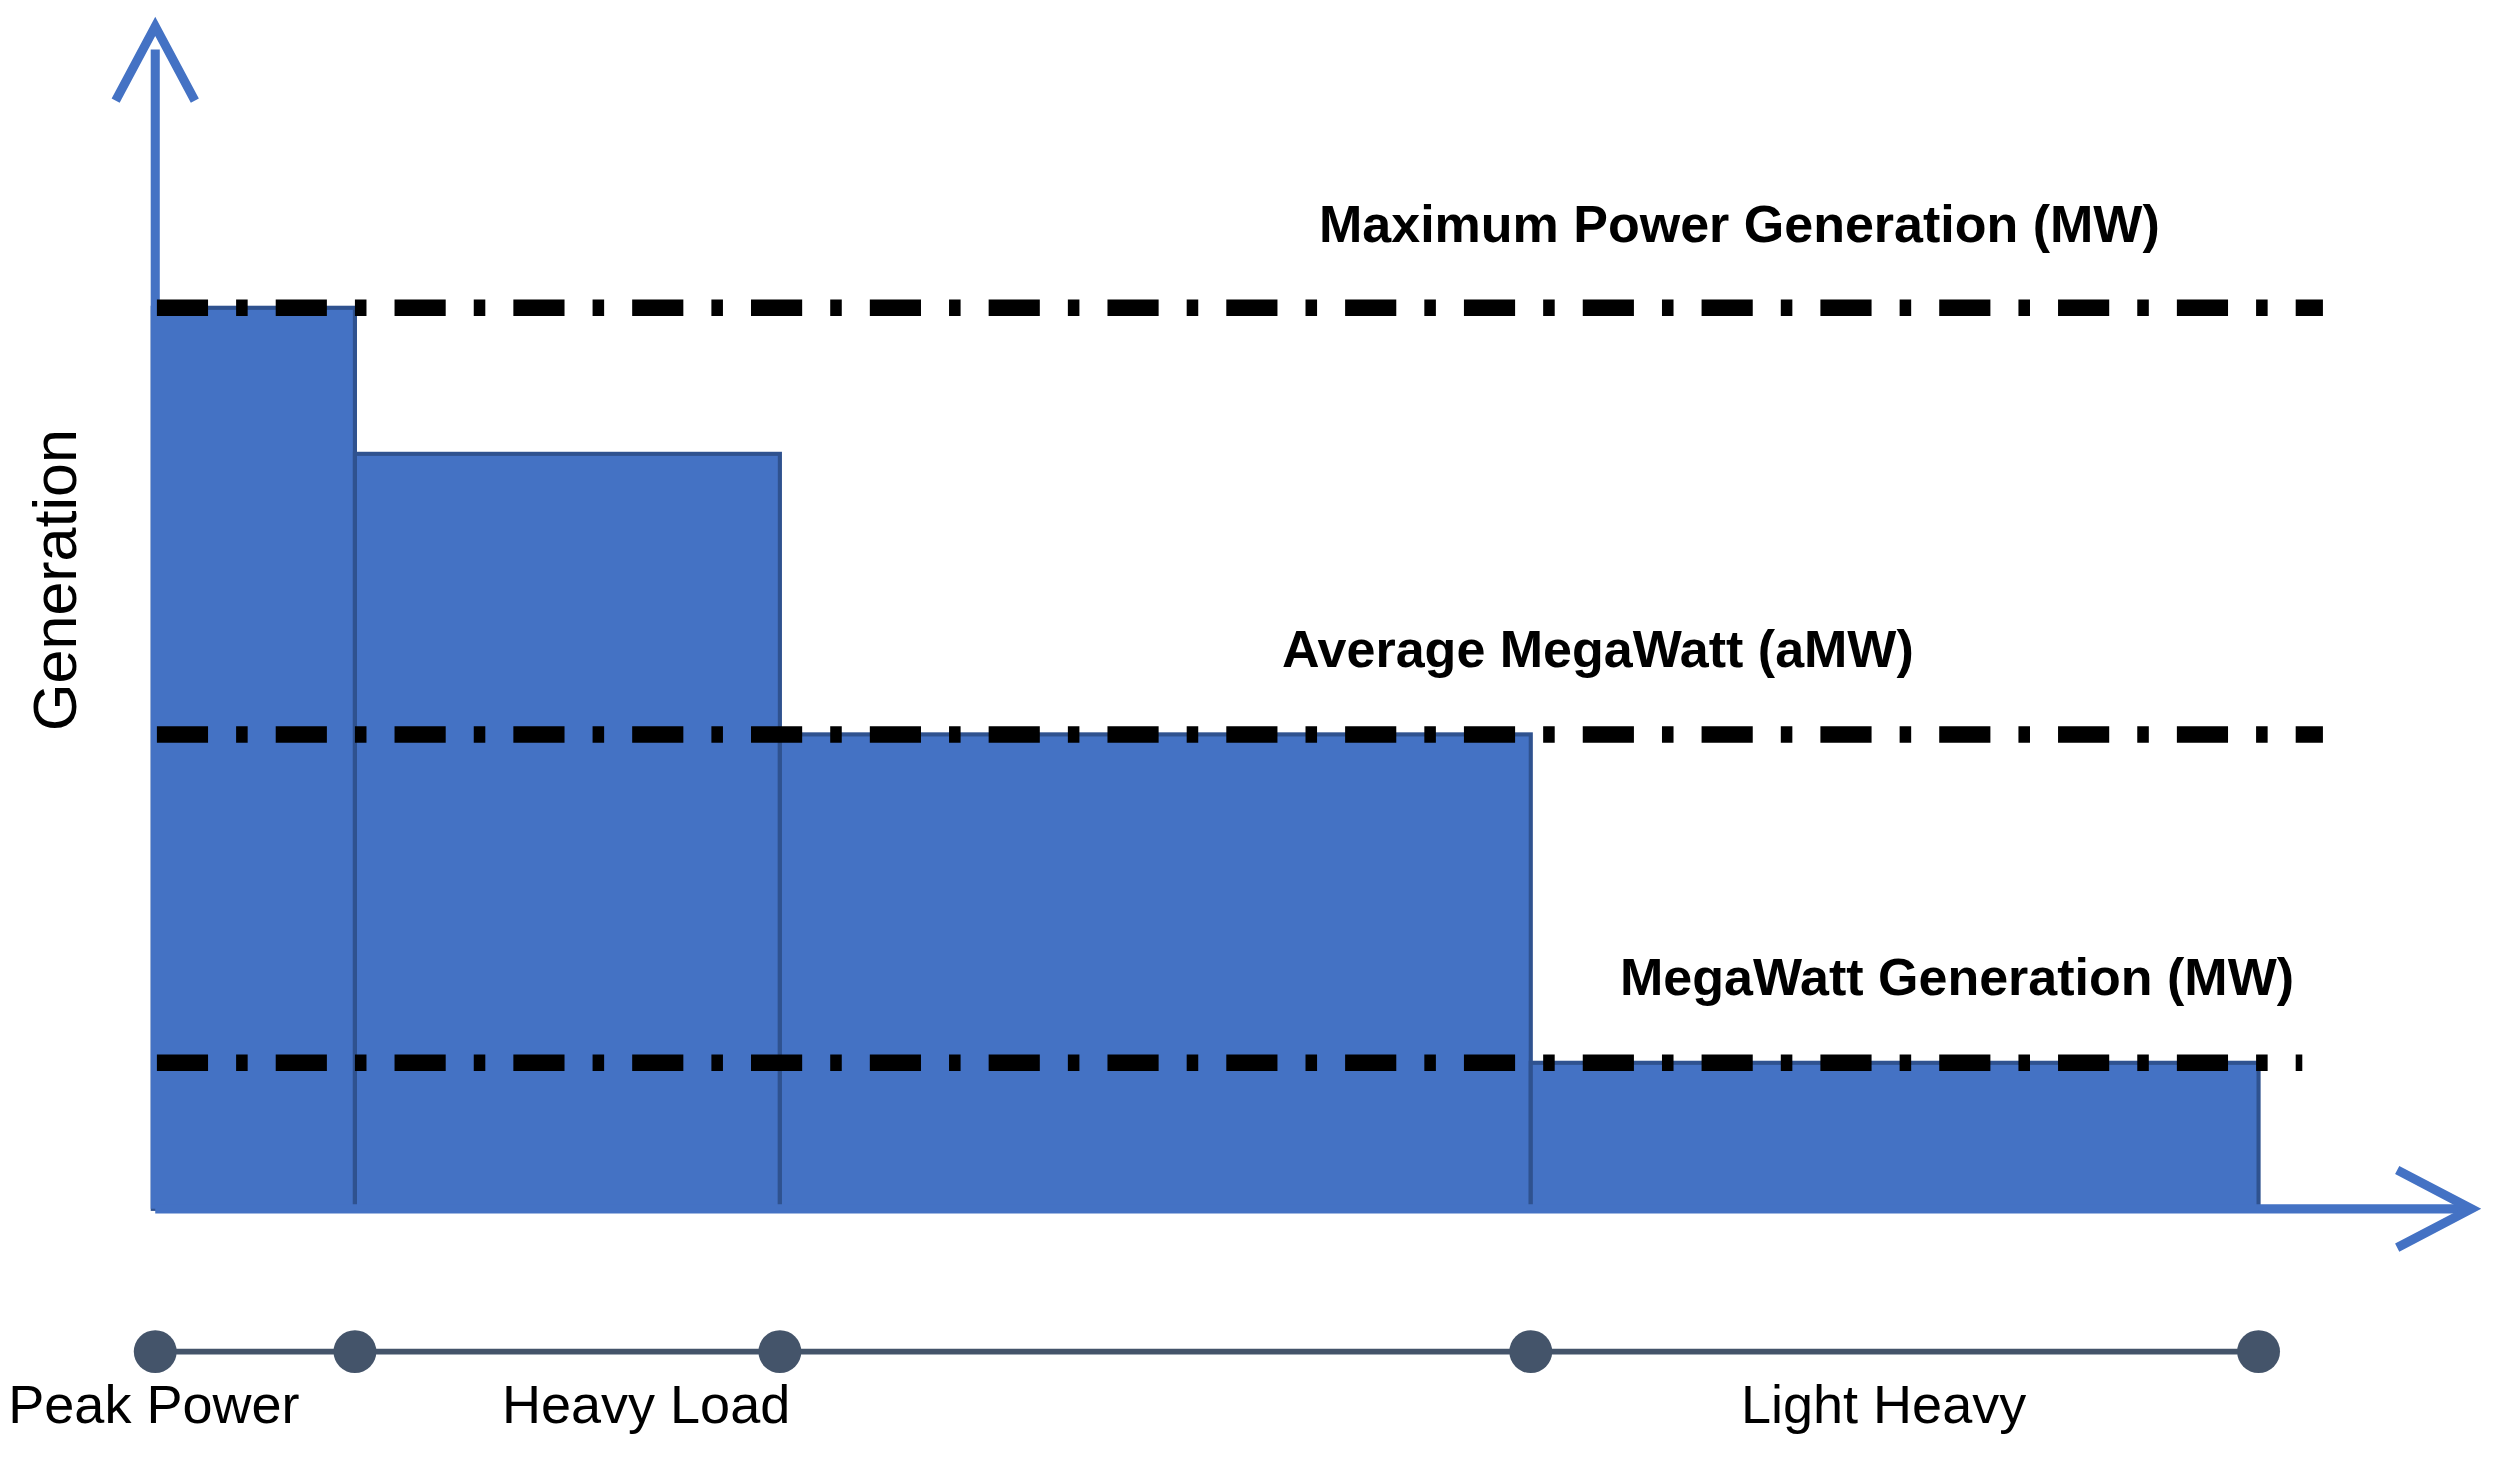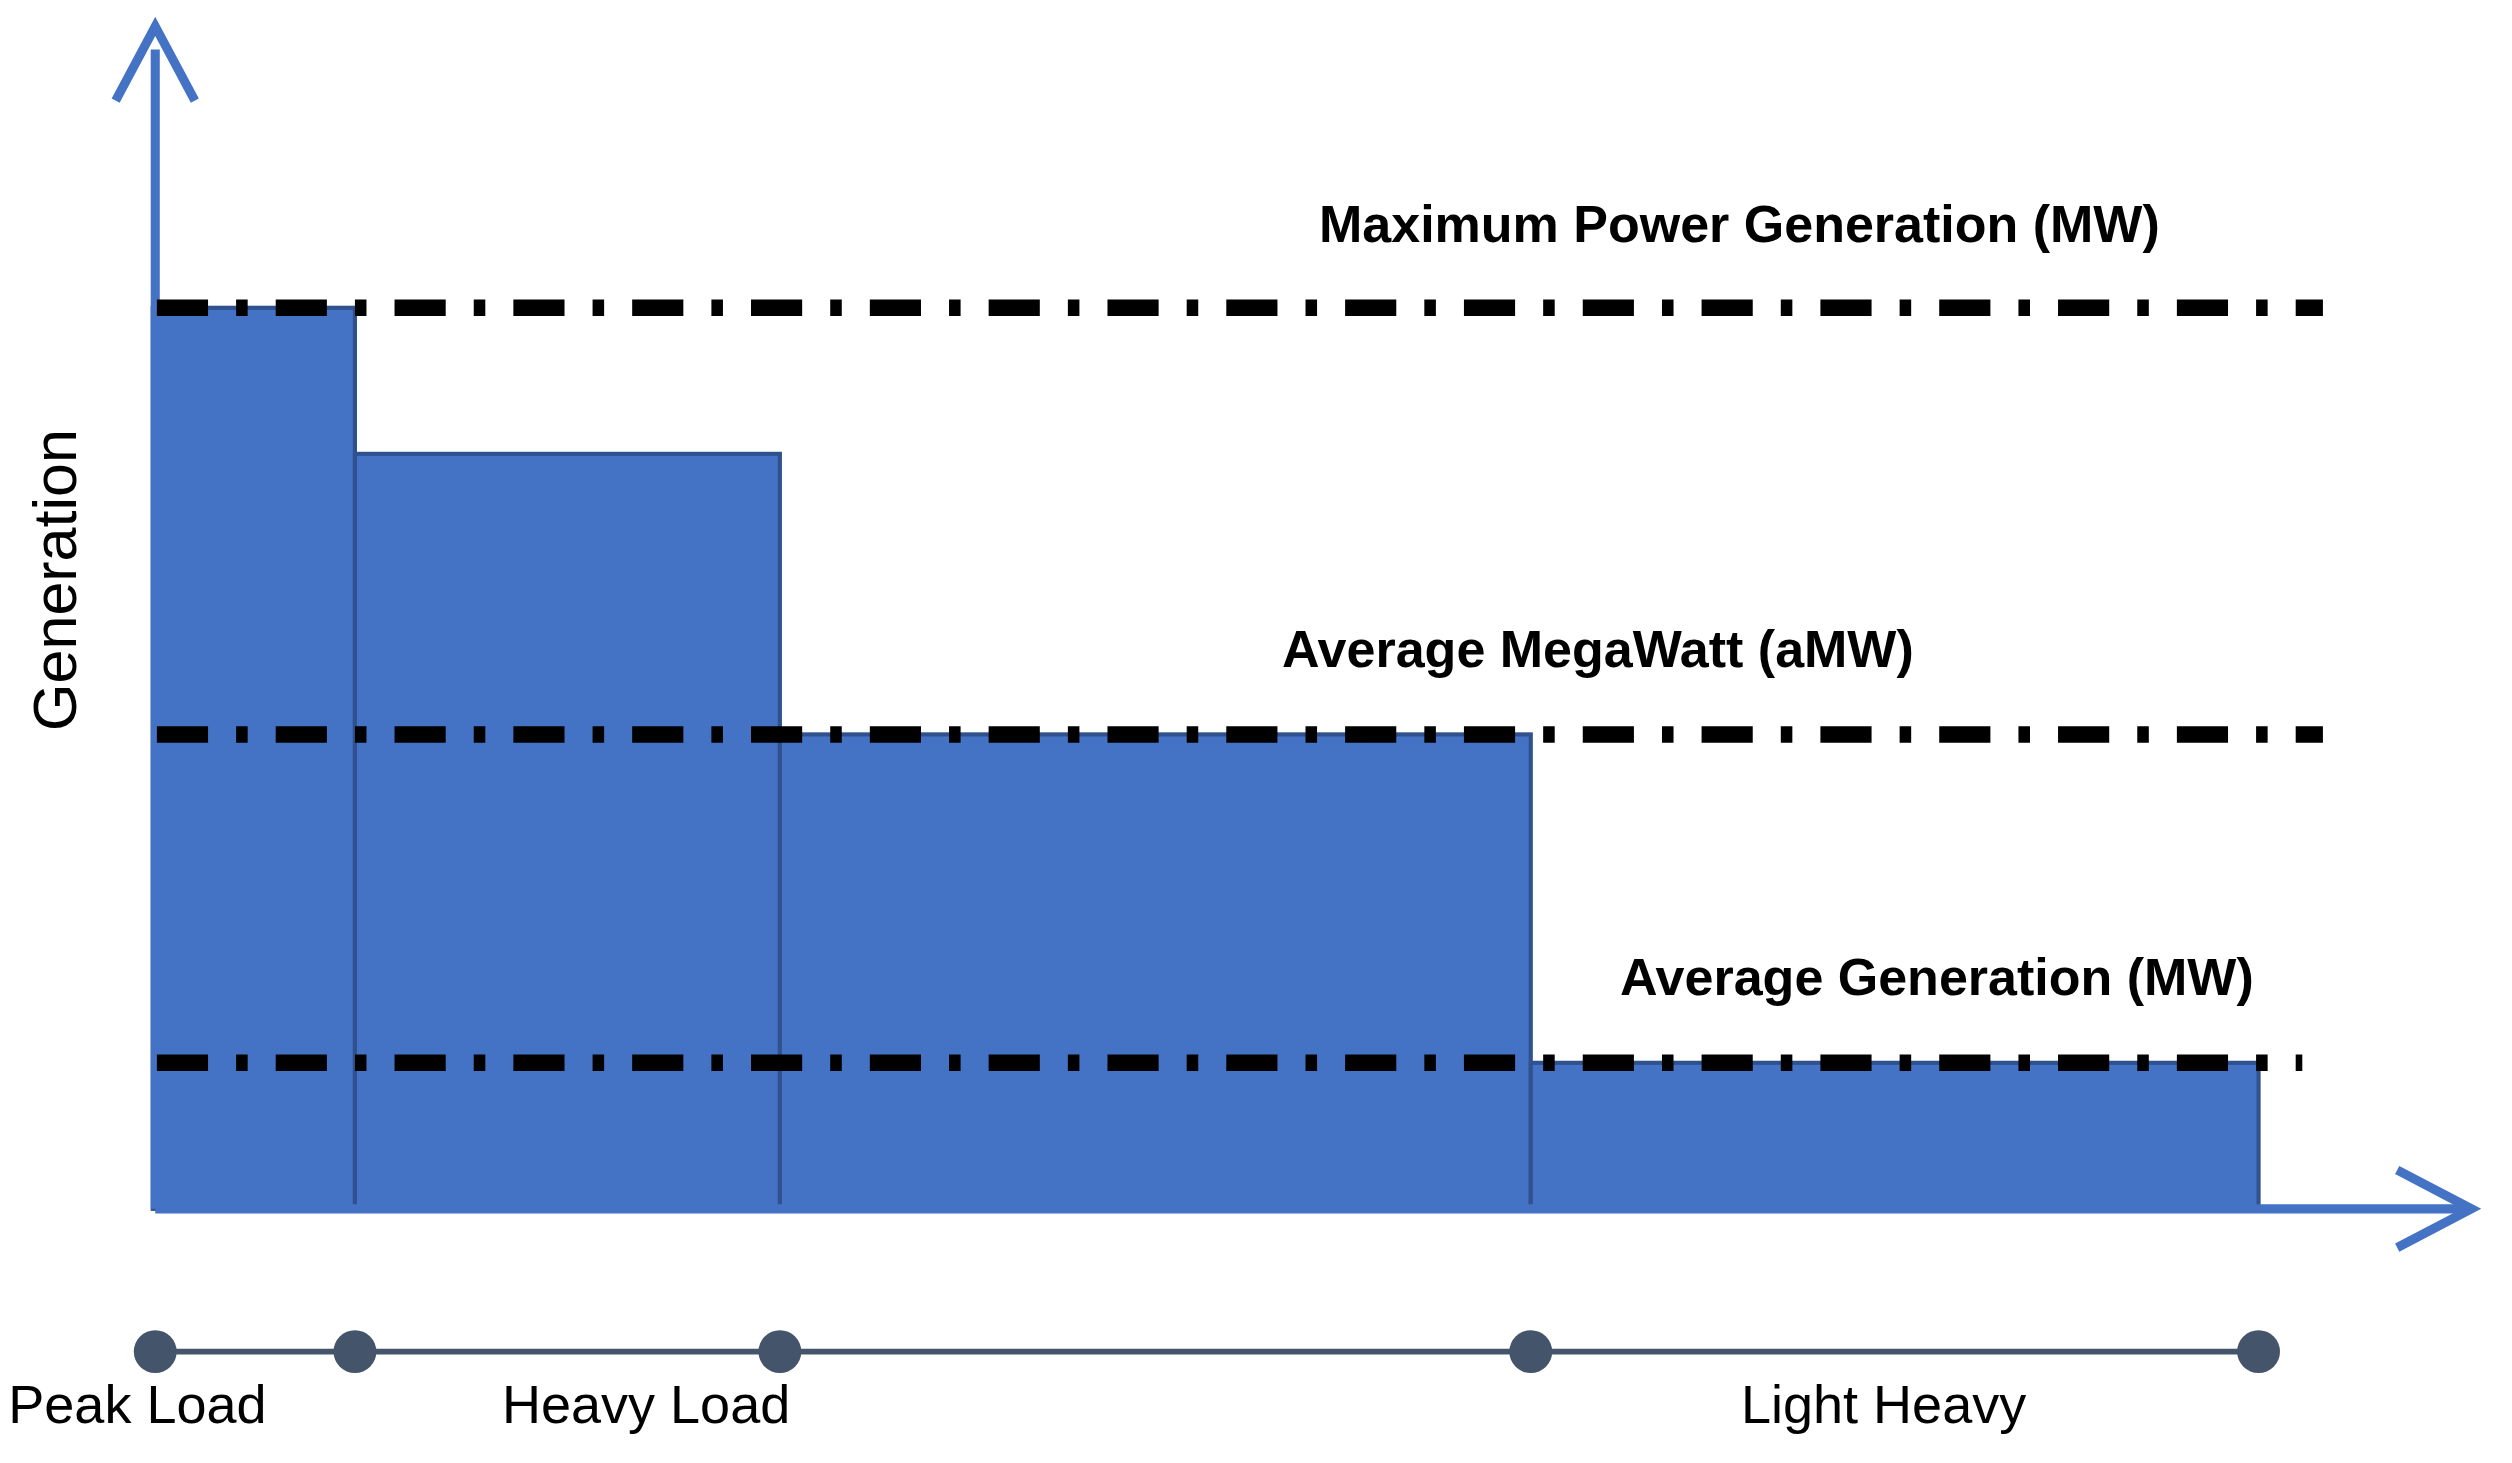--- a/index.html
+++ b/index.html
@@ -53,23 +53,23 @@
       <circle cx="2737" cy="1638" r="26" fill="#44546A"></circle>
     </g>
   </svg>
 
   <div id="ylabel">Generation</div>
 
   <div class="lbl ann" style="left:1319px;top:198px;">Maximum Power Generation (MW)</div>
 
   <div class="lbl ann" style="left:1282px;top:623px;">Average MegaWatt (aMW)</div>
 
-  <div class="lbl ann" style="left:1620px;top:951px;">Average Generation (MW)</div>
+  <div class="lbl ann" style="left:1620px;top:951px;">MegaWatt Generation (MW)</div>
 
-  <div class="lbl cat" style="left:8.3px;top:1377px;">Peak Load</div>
+  <div class="lbl cat" style="left:8.3px;top:1377px;">Peak Power</div>
 
   <div class="lbl cat" style="left:466px;top:1377px;margin-left:36px;">Heavy Load</div>
 
 
   <div class="lbl cat" style="left:1741px;top:1377px;">Light Heavy</div>
 
 </div>
 
 
 </body></html>

